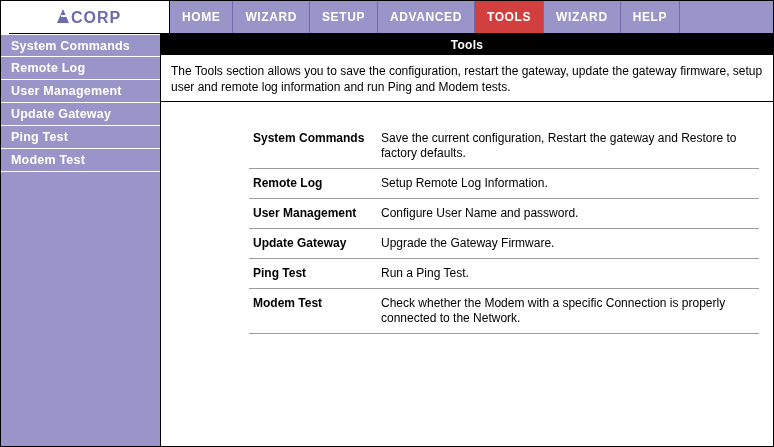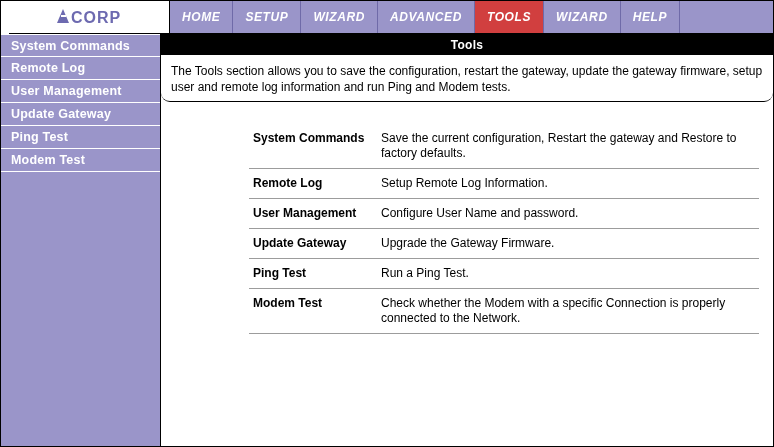--- a/index.html
+++ b/index.html
@@ -64,21 +64,20 @@
     content: "";
     position: absolute;
     left: 4px; top: 7px;
     width: 5px; height: 2px;
     background: #ffffff;
   }
   .navbar {
     flex: 1;
     display: flex;
     align-items: stretch;
-    font-style: italic;
   }
   .nav-item {
     display: flex;
     align-items: center;
     justify-content: center;
     padding: 0 12px;
     font-size: 12px;
     font-weight: bold;
     color: #ffffff;
     letter-spacing: 0.6px;
@@ -143,21 +142,20 @@
     align-items: center;
     justify-content: center;
     letter-spacing: 0.3px;
   }
   .intro {
     padding: 8px 10px 6px 10px;
     font-size: 12px;
     color: #000000;
     line-height: 16px;
     border-bottom: 1px solid #000000;
-    border-radius: 9px;
   }
   .content {
     flex: 1;
     padding: 22px 0 0 0;
   }
   table.tools {
     margin-left: 88px;
     border-collapse: collapse;
     width: 510px;
   }
@@ -185,22 +183,22 @@
 
   <div class="header">
     <div class="logo-cell">
       <div class="logo">
         <span class="logo-mark"></span>
           <span>CORP</span>
       </div>
     </div>
     <div class="navbar">
       <div class="nav-item">HOME</div>
+      <div class="nav-item">WIZARD</div>
       <div class="nav-item">SETUP</div>
-      <div class="nav-item">WIZARD</div>
       <div class="nav-item">ADVANCED</div>
       <div class="nav-item active">TOOLS</div>
       <div class="nav-item">WIZARD</div>
       <div class="nav-item">HELP</div>
       <div class="nav-item nav-spacer"></div>
     </div>
   </div>
 
   <div class="body-wrap">
 

